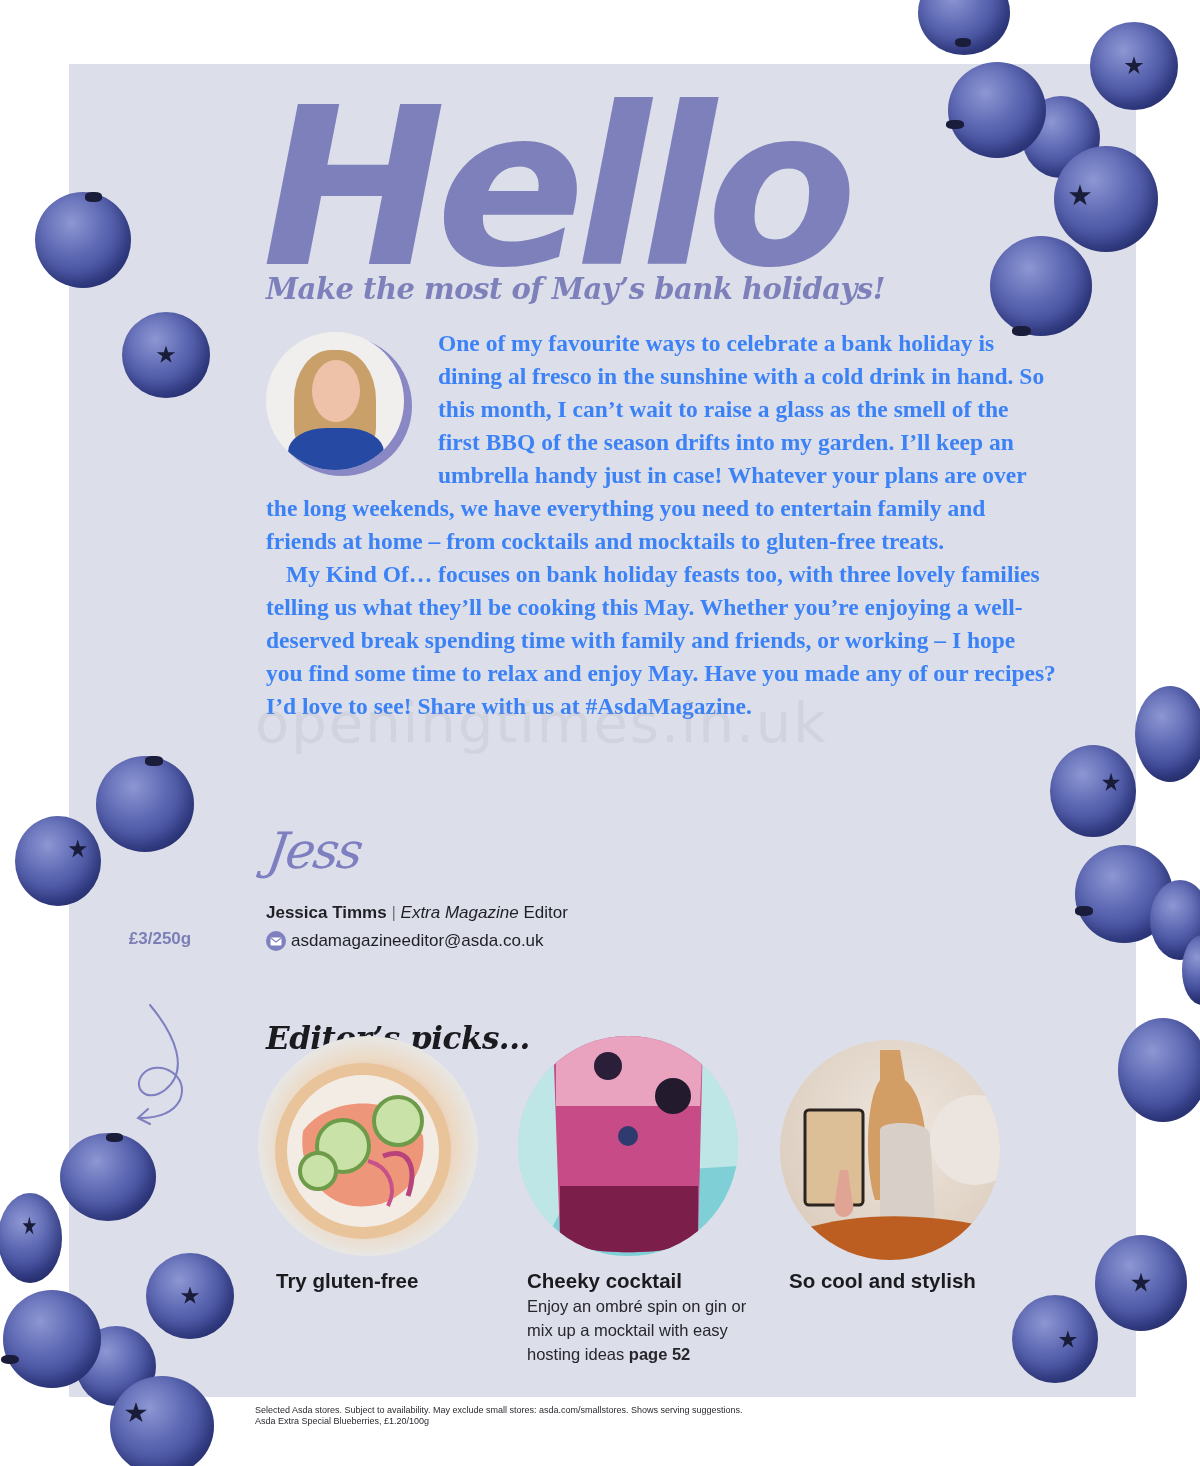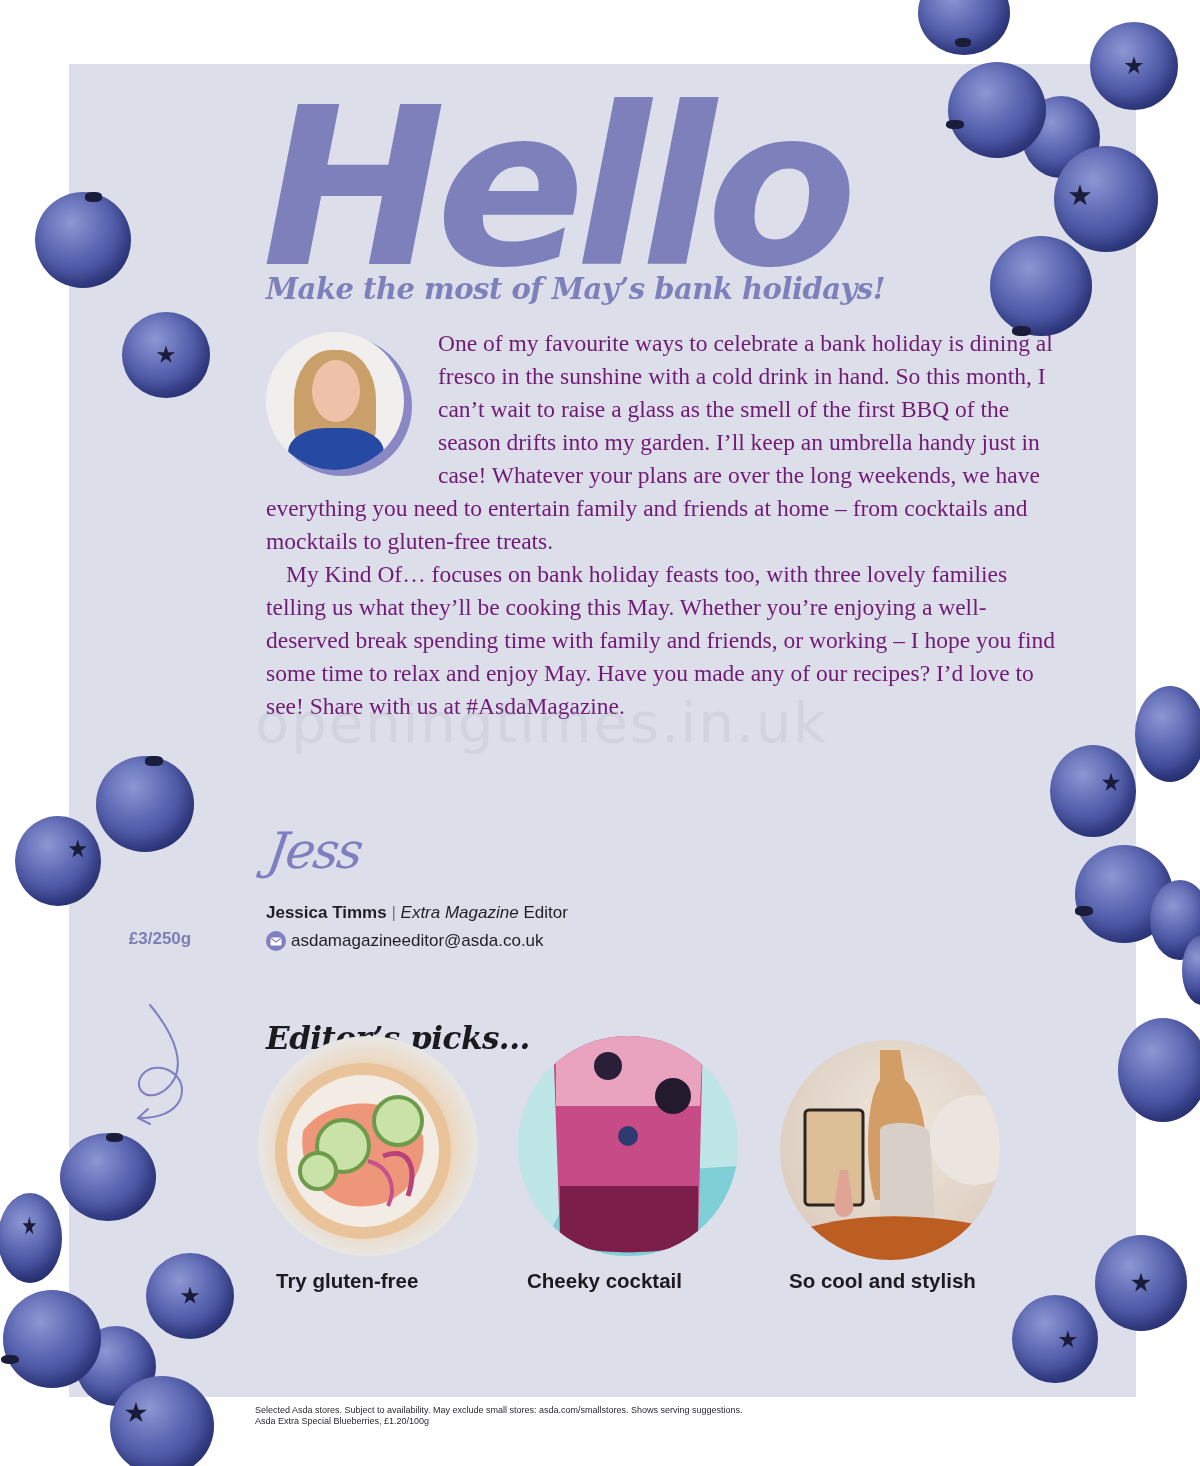--- a/index.html
+++ b/index.html
@@ -25,21 +25,21 @@
   .avatar {
     position: absolute; left: 266px; top: 332px; width: 138px; height: 138px; border-radius: 50%; overflow: hidden;
     background: #f1efee;
   }
   .avatar .hair { position: absolute; left: 28px; top: 18px; width: 82px; height: 110px; border-radius: 45% 45% 30% 30%; background: #c9a06a; }
   .avatar .face { position: absolute; left: 46px; top: 28px; width: 48px; height: 62px; border-radius: 50%; background: #eec2a8; }
   .avatar .body { position: absolute; left: 22px; top: 96px; width: 96px; height: 60px; border-radius: 40% 40% 0 0; background: #2649a3; }
 
   .body-text {
     position: absolute; left: 266px; top: 327px; width: 790px;
-    font-family: "Liberation Serif", serif; font-size: 23.5px; line-height: 33px; color: #701a75;
+    font-family: "Liberation Serif", serif; font-size: 23.5px; line-height: 33px; color: #3b82f6; font-weight: bold;
   }
   .body-text p { margin: 0; }
   .body-text .float-spacer { float: left; width: 172px; height: 165px; }
   .body-text .indent { text-indent: 20px; }
 
   .watermark {
     position: absolute; left: 255px; top: 690px;
     font-family: "DejaVu Sans", sans-serif; font-size: 56px; color: rgba(160,160,170,0.18); letter-spacing: 2px;
     pointer-events: none;
   }
@@ -234,20 +234,21 @@
     <circle cx="195" cy="100" r="45" fill="#ece5df"></circle>
     <path d="M20 190 C80 170, 150 175, 200 185 L200 220 L20 220 Z" fill="#bc5e22"></path>
   </svg>
 </div>
 
 <div class="pick-text t1">
   <h3>Try gluten-free</h3>
 </div>
 <div class="pick-text t2">
   <h3>Cheeky cocktail</h3>
+  <p><span>Enjoy an ombré spin on gin or mix up a mocktail with easy hosting ideas</span> <b>page 52</b></p>
 </div>
 <div class="pick-text t3">
   <h3>So cool and stylish</h3>
 </div>
 
 <div class="footnote">
   <div>Selected Asda stores. Subject to availability. May exclude small stores: asda.com/smallstores. Shows serving suggestions.</div>
   <div>Asda Extra Special Blueberries, £1.20/100g</div>
 </div>
 

